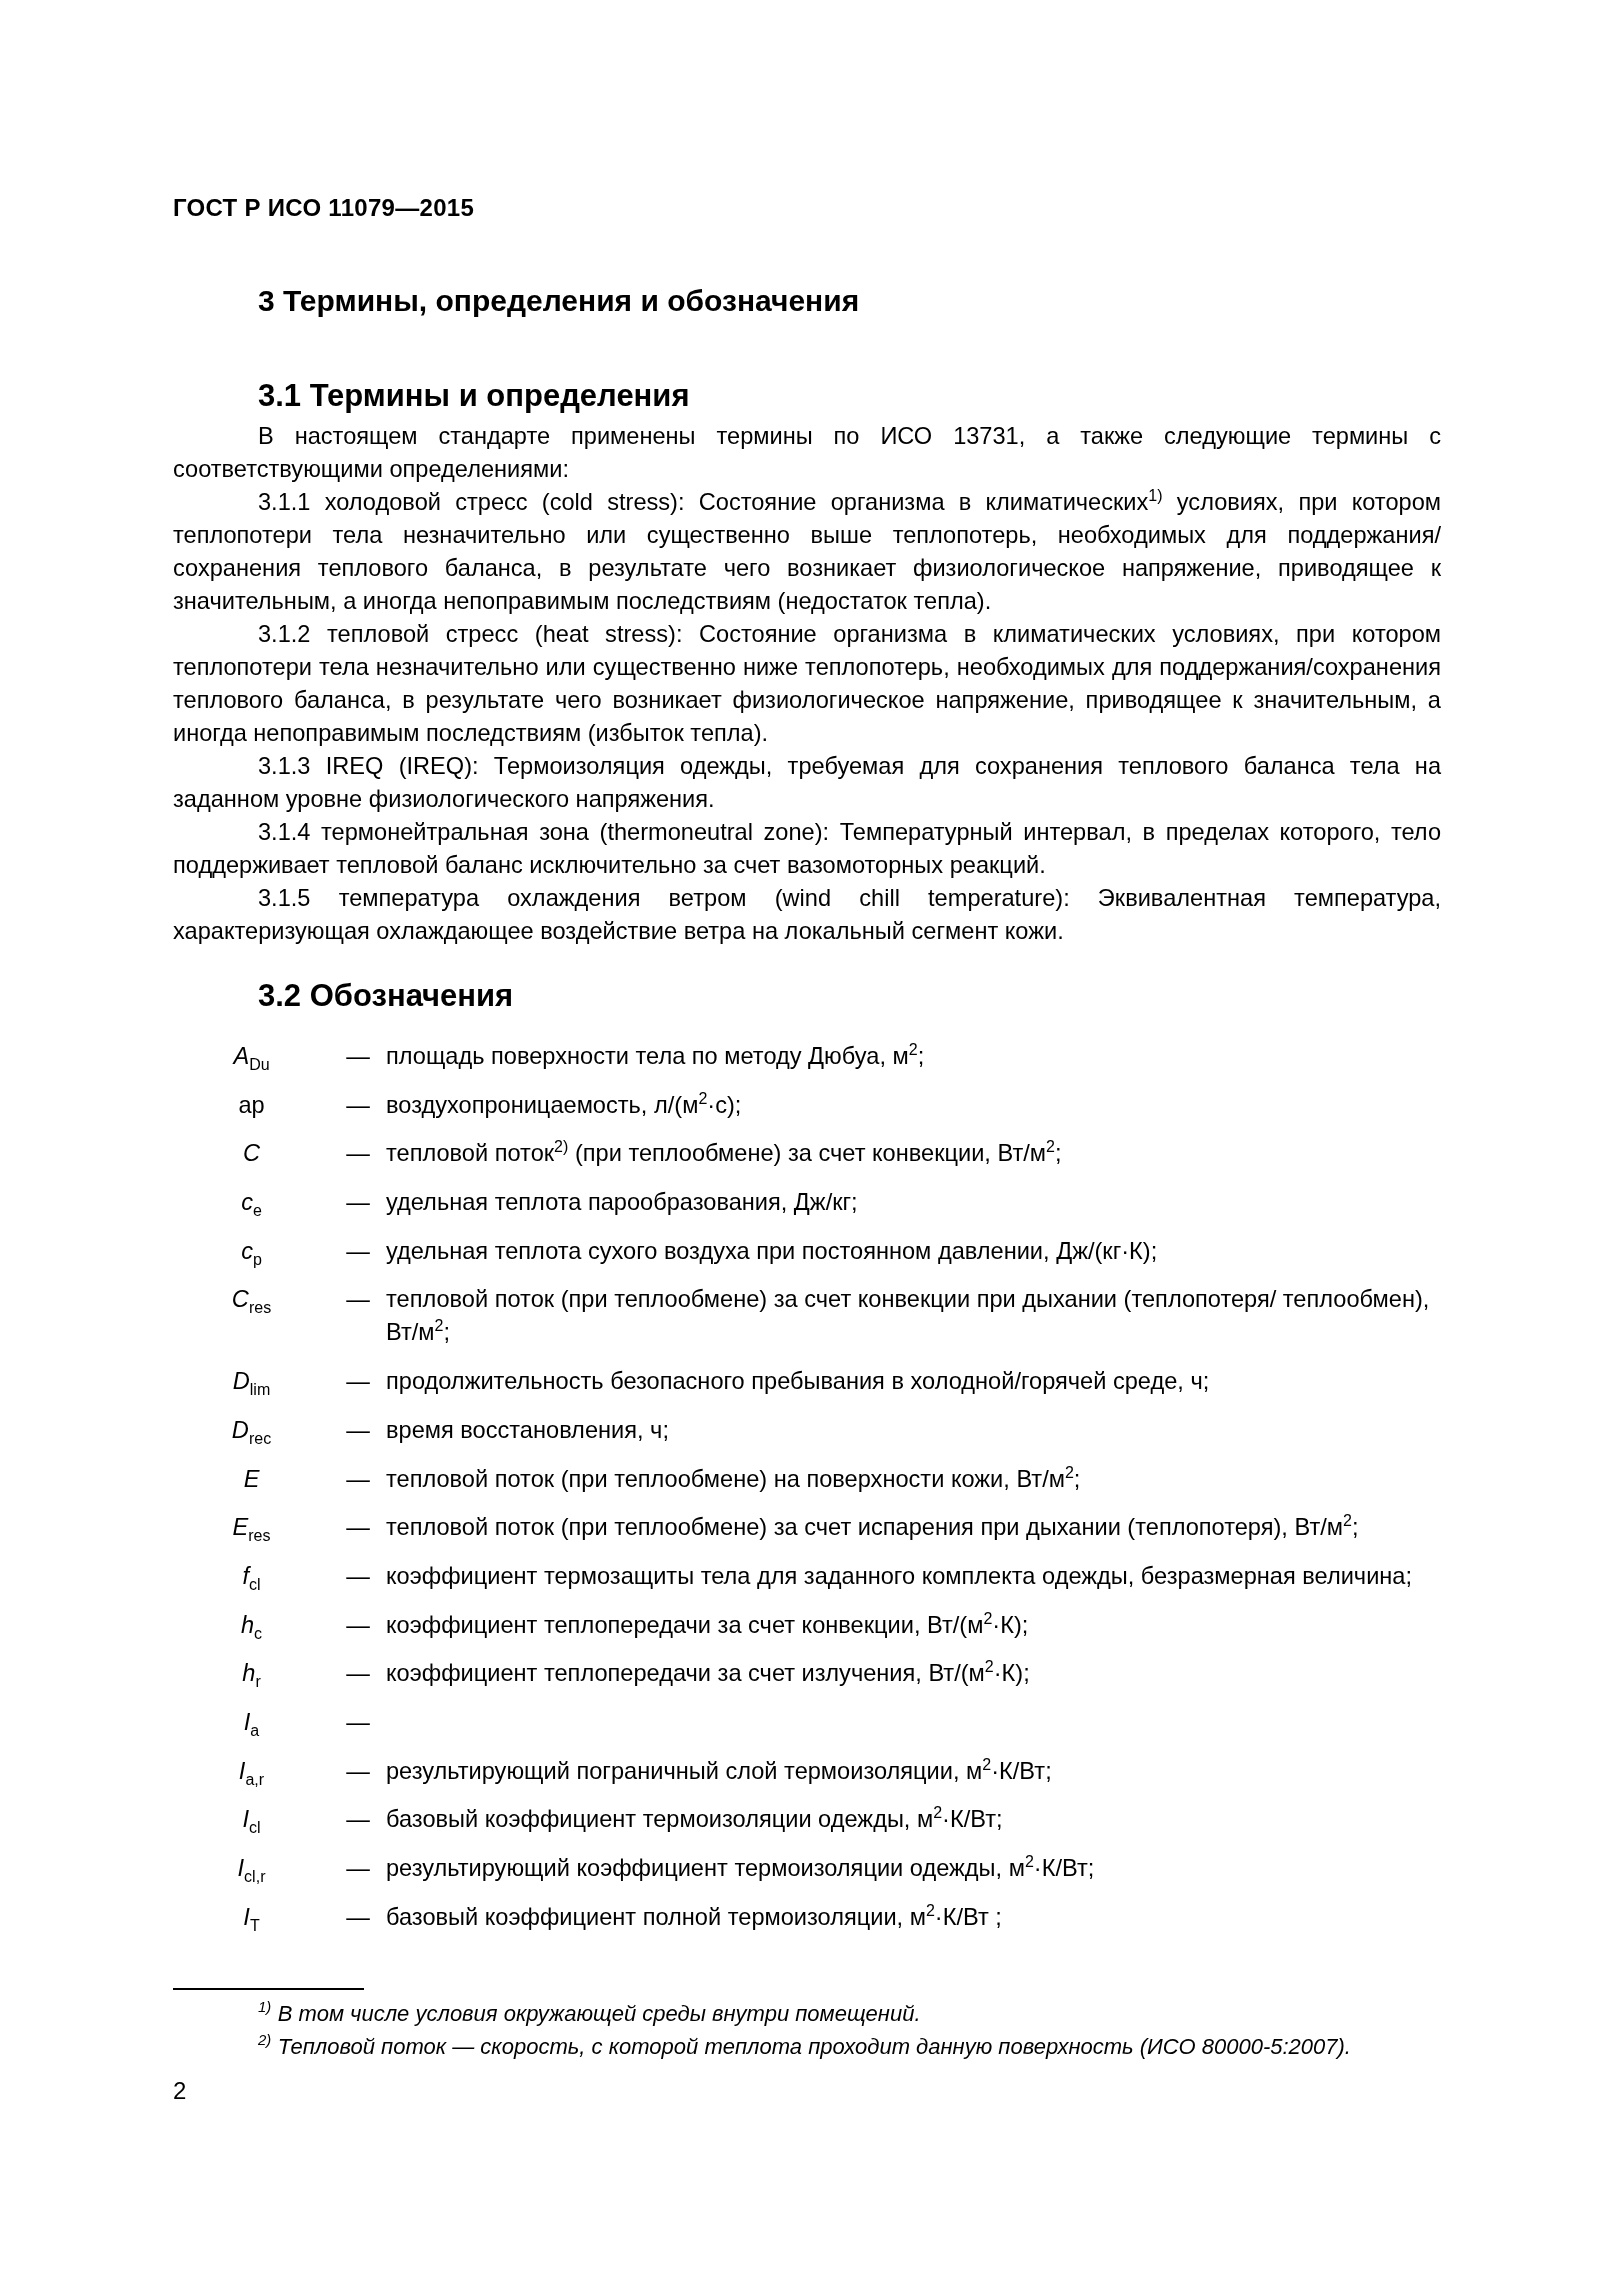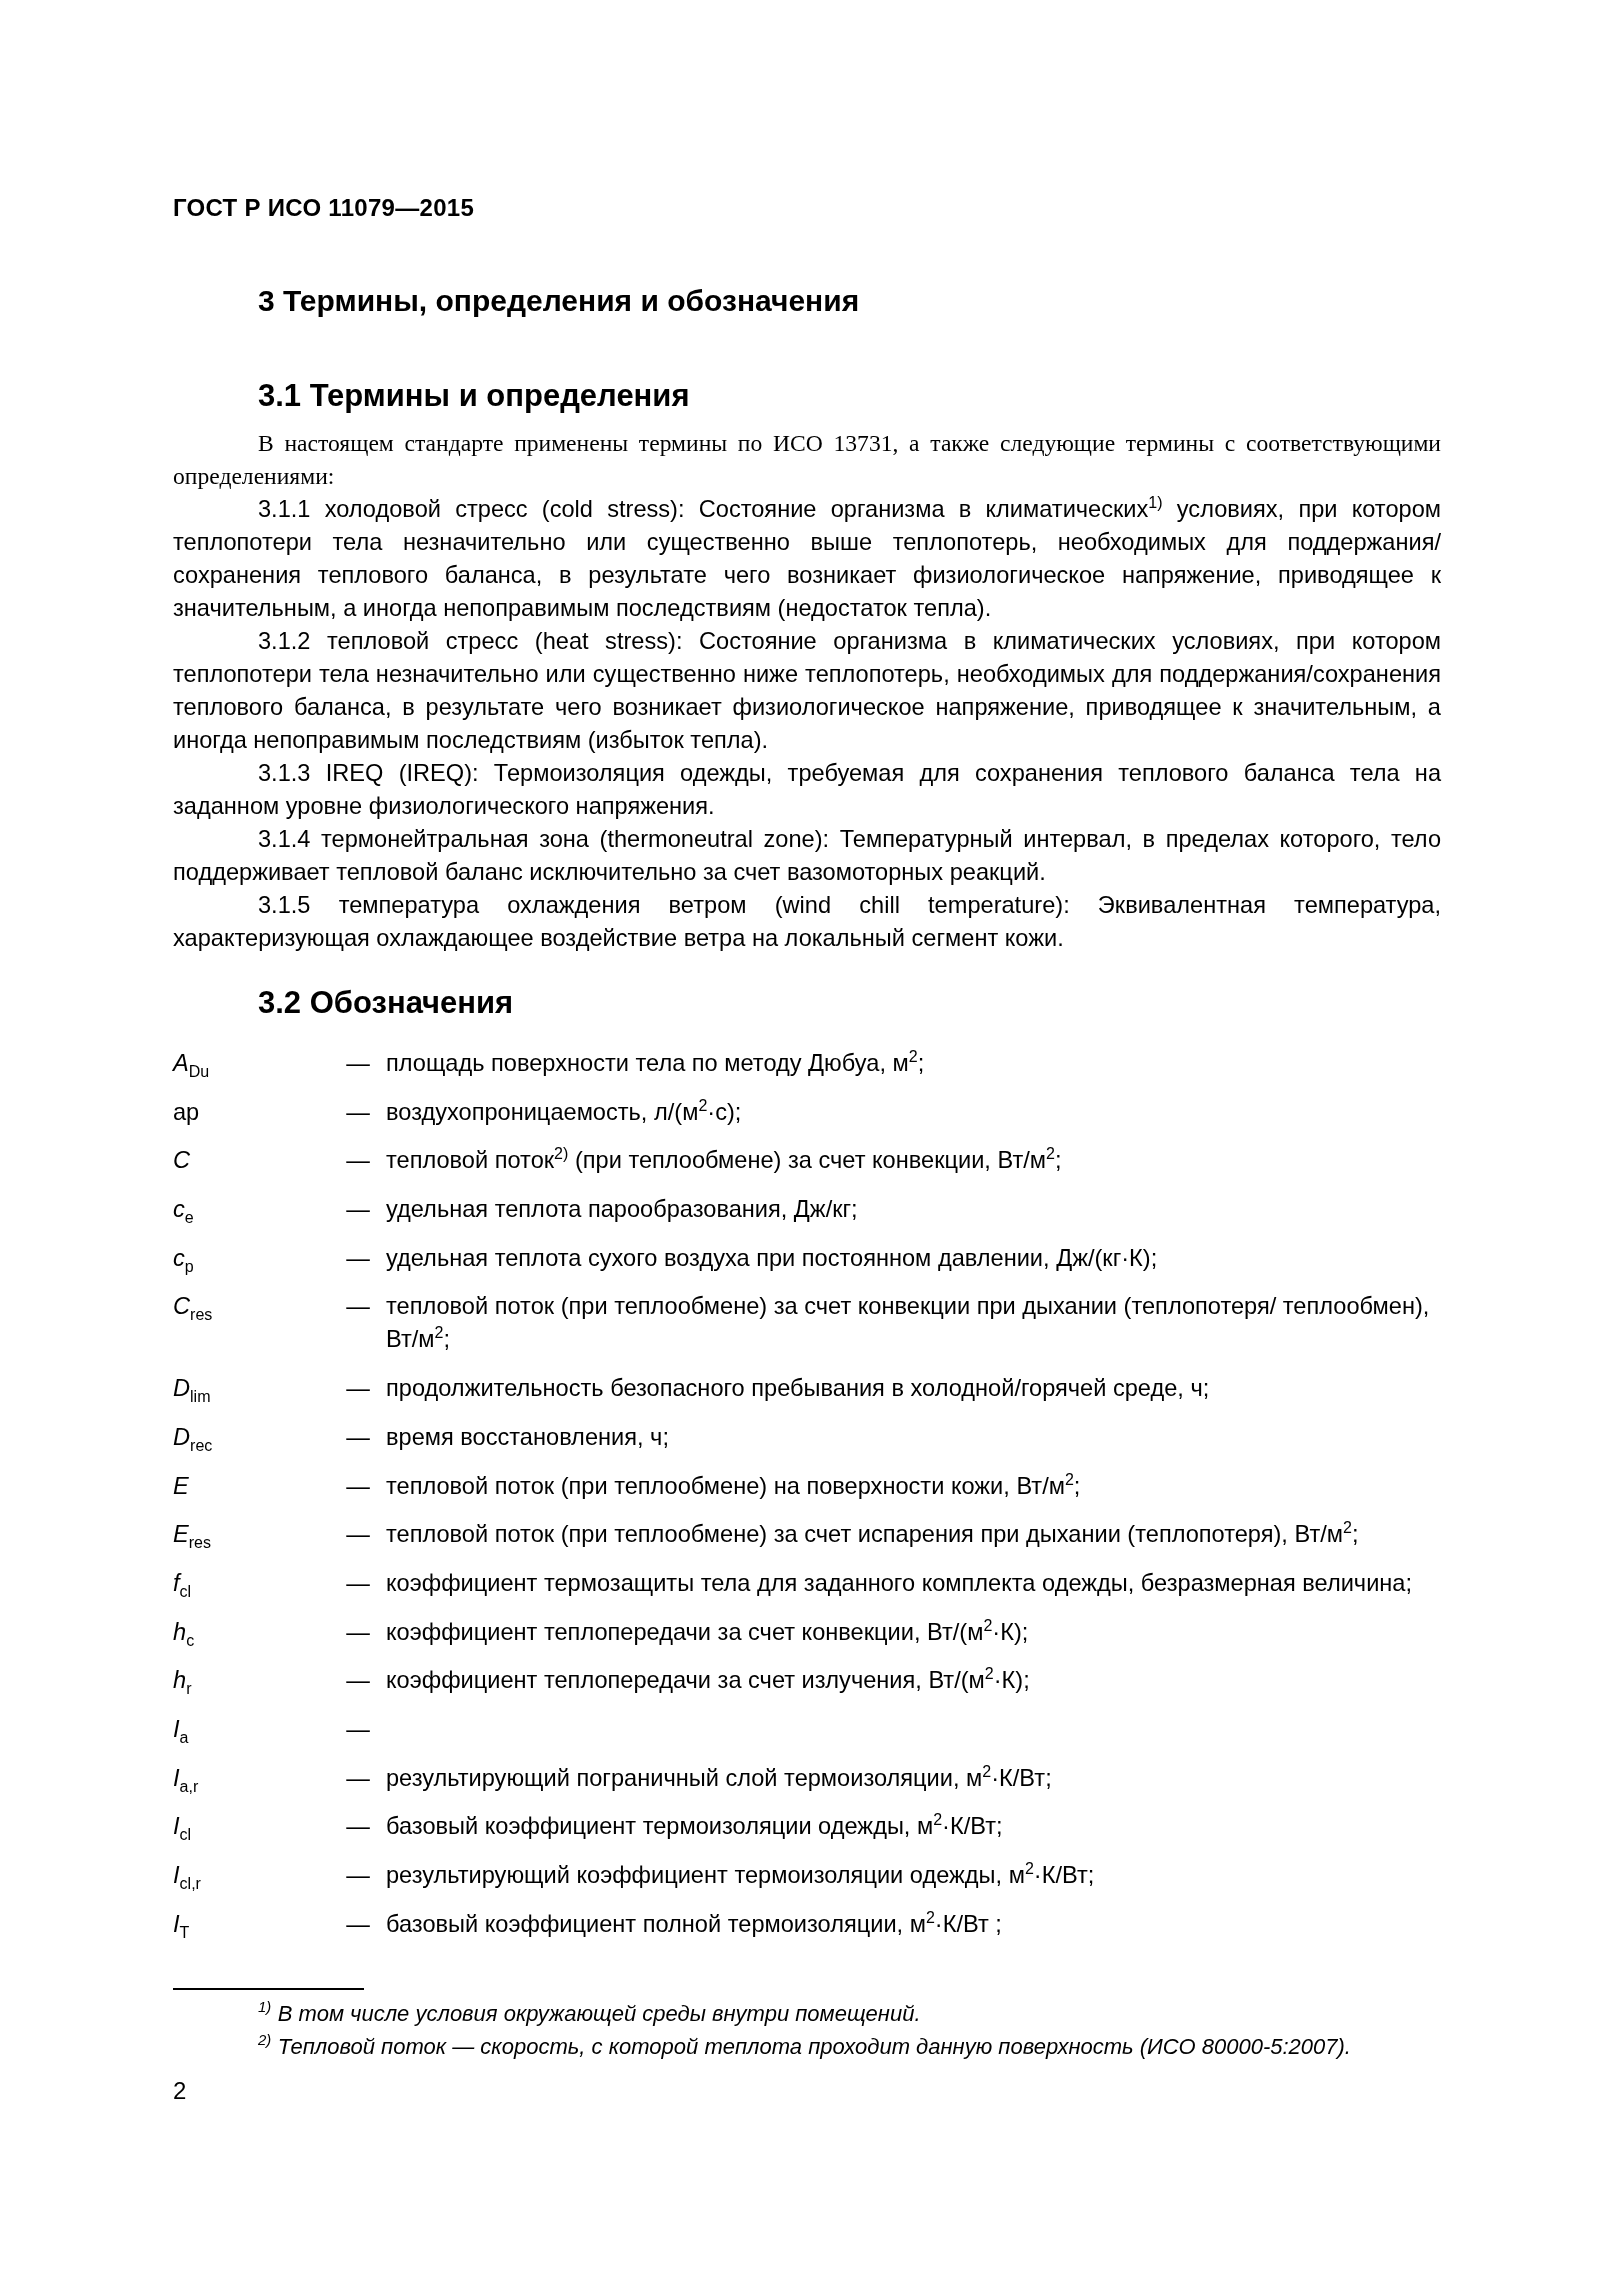--- a/index.html
+++ b/index.html
@@ -25,28 +25,28 @@
   }
   .sub-heading {
     font-size: 31px; font-weight: bold;
     margin: 60px 0 0 85px;
   }
   .sub-heading.second { margin-top: 30px; }
   .para {
     font-size: 23.6px; line-height: 33px;
     text-align: justify; text-indent: 85px;
   }
-  .intro { margin-top: 13px; font-family: Liberation Serif, serif; }
+  .intro { margin-top: 6px; }
   .sym-list { margin-top: 26px; }
   .sym-row {
     display: flex; align-items: flex-start;
     font-size: 23.6px; line-height: 33px;
     margin-top: 15.7px;
   }
-  .sym { width: 157px; text-align: left; white-space: nowrap; }
+  .sym { width: 157px; text-align: center; white-space: nowrap; }
   .dash { width: 56px; text-align: center; }
   .desc { flex: 1; text-align: left; }
   .b { font-weight: normal; }
   .i { font-style: italic; }
   .sup { font-size: 68%; vertical-align: super; line-height: 0; }
   .sub { font-size: 68%; vertical-align: sub; line-height: 0; }
   .footer {
     position: absolute; left: 173px; top: 1988px; width: 1335px;
   }
   .fn-divider { width: 191px; border-top: 2.6px solid #000; }

